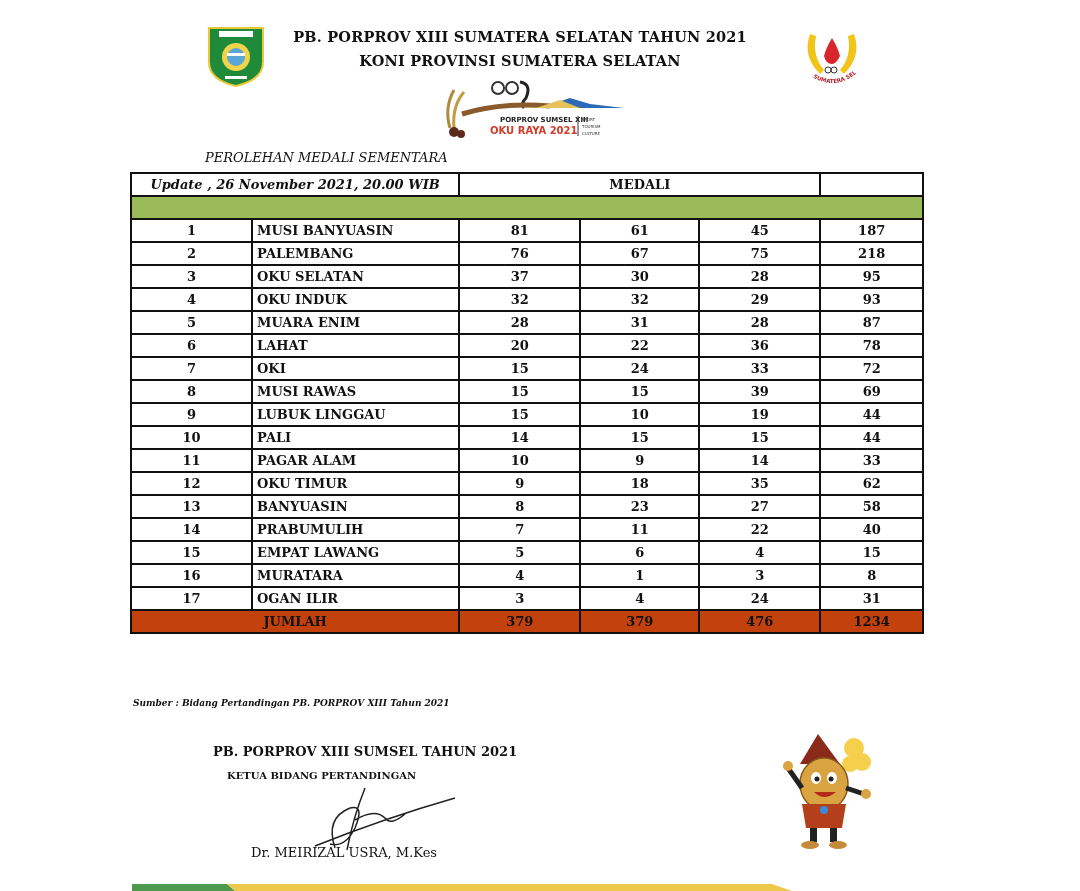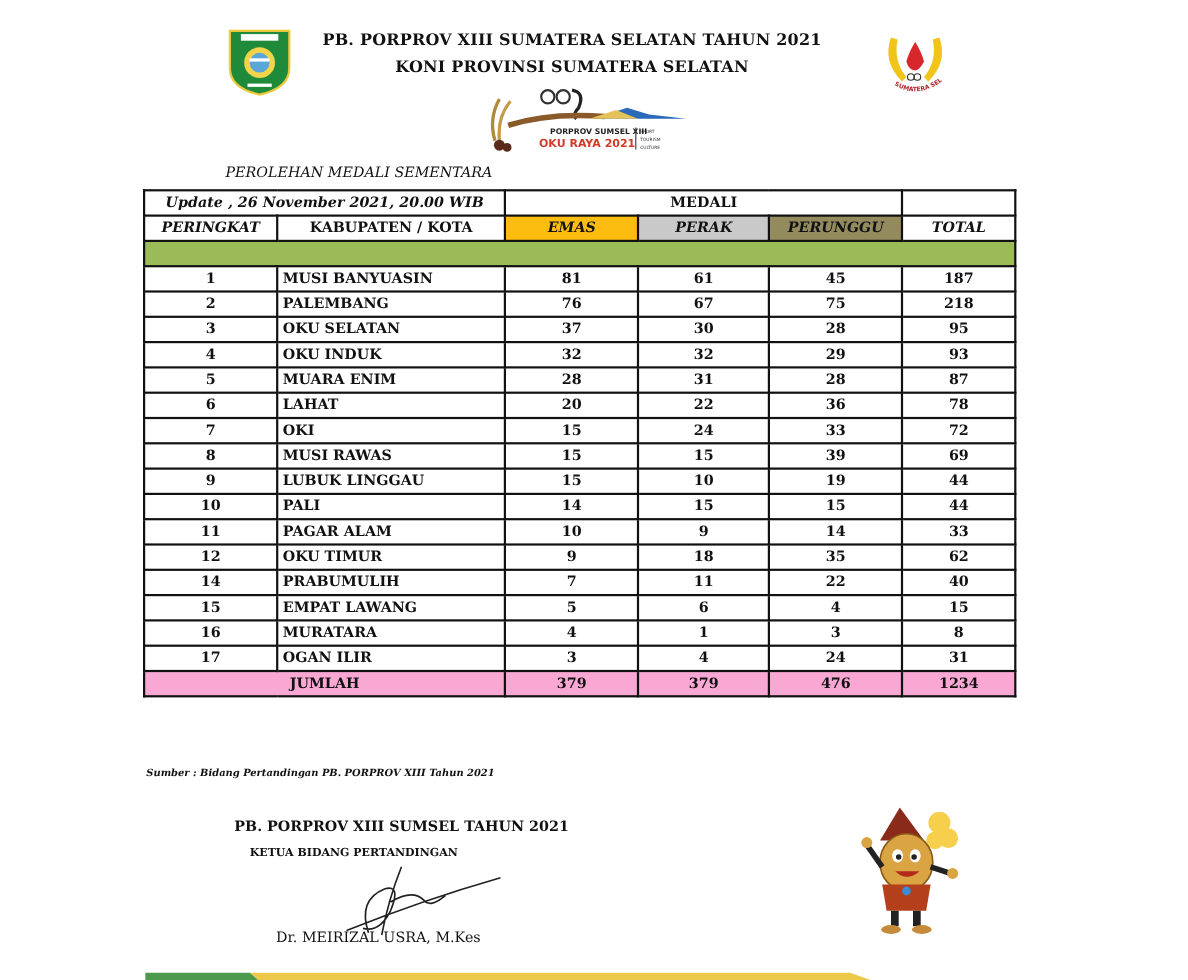--- a/index.html
+++ b/index.html
@@ -20,21 +20,21 @@
   
   table.medals { position:absolute; left:130px; top:172px; border-collapse:collapse; width:794px;border-radius:15px; }
   table.medals td { border:2px solid #111; height:21px; padding:0; font-weight:bold; font-size:13px; text-align:center; }
   .c1 { width:118px; } .c2 { width:202px; } .c3 { width:118px; } .c4 { width:116px; } .c5 { width:118px; } .c6 { width:100px; }
   td.name { text-align:left !important; padding-left:4px !important; }
   td.ital { font-style:italic; }
   .gold { background:#fdbd10; }
   .silver { background:#c9c9c9; }
   .bronze { background:#938a5e; }
   .greenrow td { background:#9bbb59; height:20px; }
-  .sumrow td { background:#f9a8d4; height:20px; }
+  .sumrow td { background:#c2410c; height:20px; }
   .thick-top td { border-top:3px solid #111; }
 
   #source { left:133px; top:698px; font-size:9px; font-style:italic; font-weight:bold; }
   #sig1 { left:213px; top:744px; font-size:13px; font-weight:bold; }
   #sig2 { left:227px; top:770px; font-size:10px; font-weight:bold; }
   #signame { left:251px; top:845px; font-size:13px; font-weight:normal; }
   #signature { left:295px; top:778px; width:180px; height:80px; }
   #mascot { left:780px; top:728px; width:105px; height:125px; }
 
   #footer-bar { left:132px; top:884px; width:660px; height:7px; }
@@ -95,28 +95,20 @@
       <col class="c4">
       <col class="c5">
       <col class="c6">
     </colgroup>
   <tbody>
       <tr>
     <td colspan="2" class="ital">Update , 26 November 2021, 20.00 WIB</td>
     <td colspan="3">MEDALI</td>
     <td></td>
   </tr>
-  <tr>
-    <td class="ital">PERINGKAT</td>
-    <td>KABUPATEN / KOTA</td>
-    <td class="ital gold">EMAS</td>
-    <td class="ital silver">PERAK</td>
-    <td class="ital bronze">PERUNGGU</td>
-    <td class="ital">TOTAL</td>
-  </tr>
   <tr class="greenrow">
     <td colspan="6"></td>
   </tr>
   </tbody>
     <tbody id="rows-body">
       <tr class="thick-top">
         <td>1</td>
         <td class="name">MUSI BANYUASIN</td>
         <td>81</td>
         <td>61</td>
@@ -203,20 +195,28 @@
         <td>14</td>
         <td>33</td>
       </tr>
       <tr>
         <td>12</td>
         <td class="name">OKU TIMUR</td>
         <td>9</td>
         <td>18</td>
         <td>35</td>
         <td>62</td>
+      </tr>
+      <tr>
+        <td>13</td>
+        <td class="name">BANYUASIN</td>
+        <td>8</td>
+        <td>23</td>
+        <td>27</td>
+        <td>58</td>
       </tr>
       <tr>
         <td>14</td>
         <td class="name">PRABUMULIH</td>
         <td>7</td>
         <td>11</td>
         <td>22</td>
         <td>40</td>
       </tr>
       <tr>

